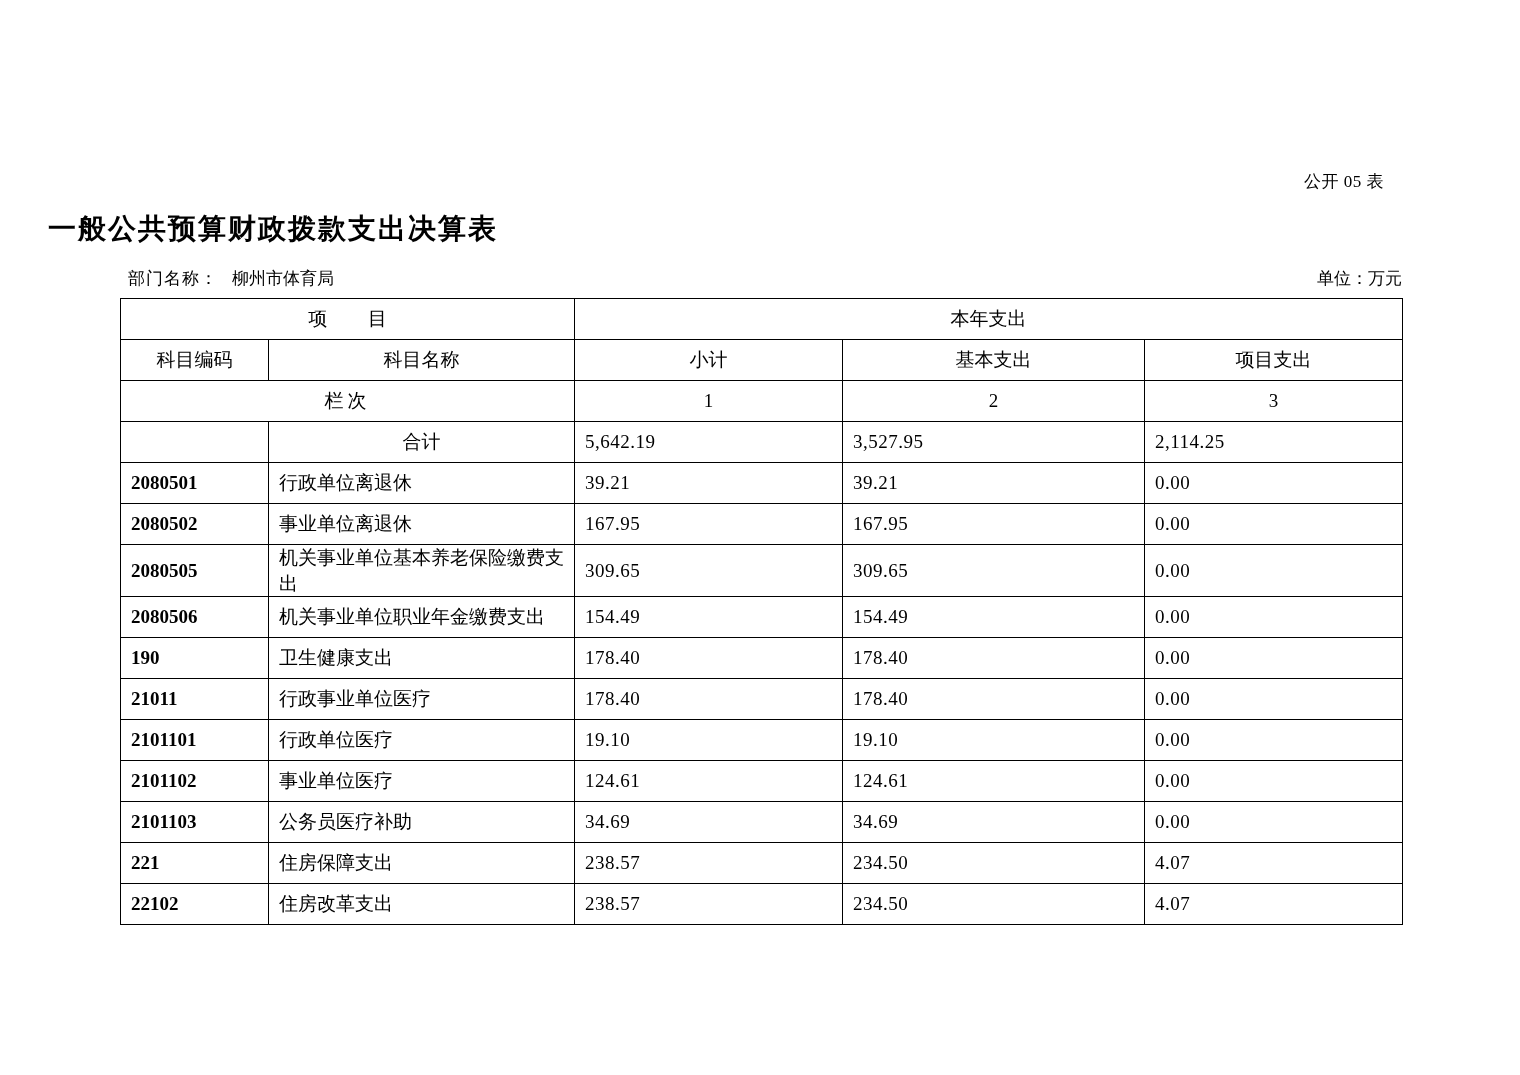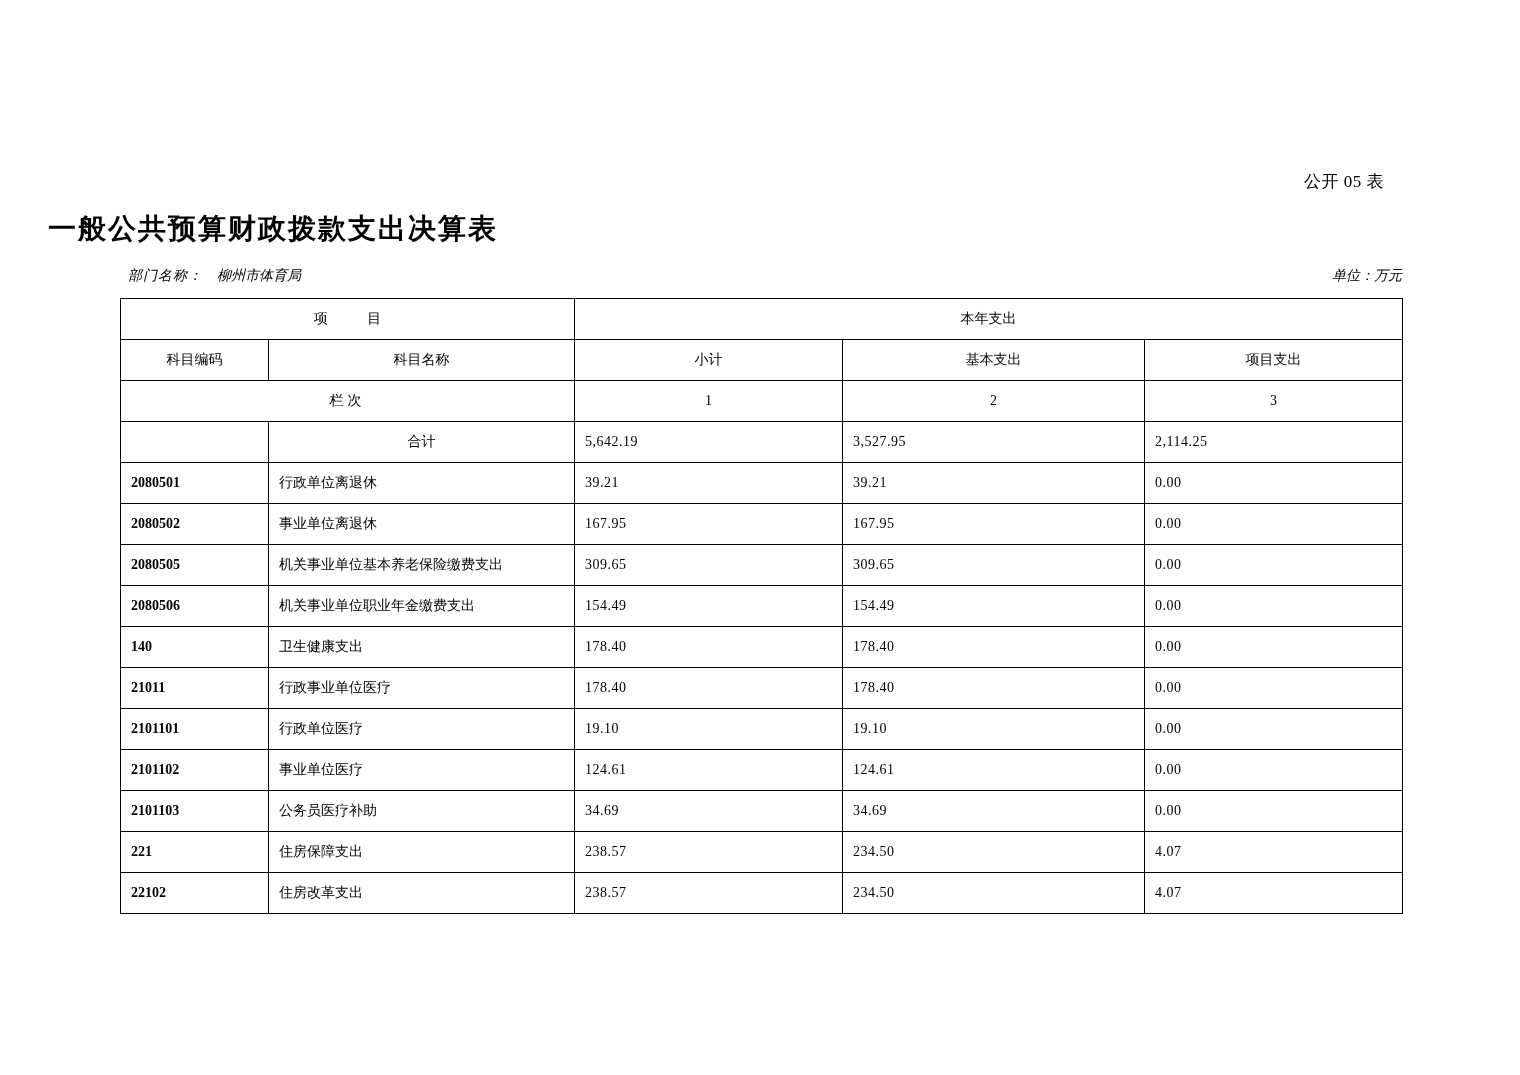--- a/index.html
+++ b/index.html
@@ -38,22 +38,21 @@
     letter-spacing: 2px;
     font-family: "Liberation Sans", "DejaVu Sans", sans-serif;
     padding-left: 48px;
   }
   .meta-row {
     position: absolute;
     top: 267px;
     left: 120px;
     width: 1282px;
     height: 24px;
-    font-size: 14px;
-    font-style: italic;
+    font-size: 17px;
   }
   .meta-left {
     position: absolute;
     left: 8px;
     top: 0;
     white-space: nowrap;
   }
   .meta-left .dept-label { letter-spacing: 1px; }
   .meta-left .dept-value { margin-left: 14px; }
   .meta-right {
@@ -62,21 +61,21 @@
     top: 0;
     white-space: nowrap;
   }
   table.budget {
     position: absolute;
     top: 298px;
     left: 120px;
     width: 1282px;
     border-collapse: collapse;
     table-layout: fixed;
-    font-size: 14px;
+    font-size: 19px;
   }
   table.budget td {
     border: 1px solid #000000;
     padding: 0 10px;
     height: 40px;
     vertical-align: middle;
     line-height: 1.35;
   }
   .c-code { width: 148px; }
   .c-name { width: 306px; }
@@ -166,21 +165,21 @@
         <td class="right num tall">0.00</td>
       </tr>
       <tr>
         <td class="left">2080506</td>
         <td class="namecell">机关事业单位职业年金缴费支出</td>
         <td class="right num">154.49</td>
         <td class="right num">154.49</td>
         <td class="right num">0.00</td>
       </tr>
       <tr>
-        <td class="left">140</td>
+        <td class="left">190</td>
         <td class="namecell">卫生健康支出</td>
         <td class="right num">178.40</td>
         <td class="right num">178.40</td>
         <td class="right num">0.00</td>
       </tr>
       <tr>
         <td class="left">21011</td>
         <td class="namecell">行政事业单位医疗</td>
         <td class="right num">178.40</td>
         <td class="right num">178.40</td>

